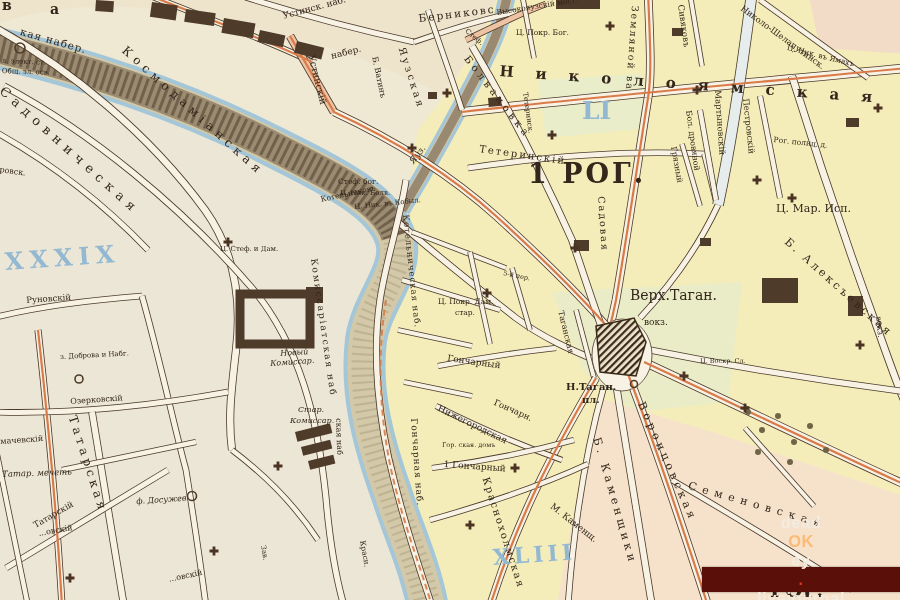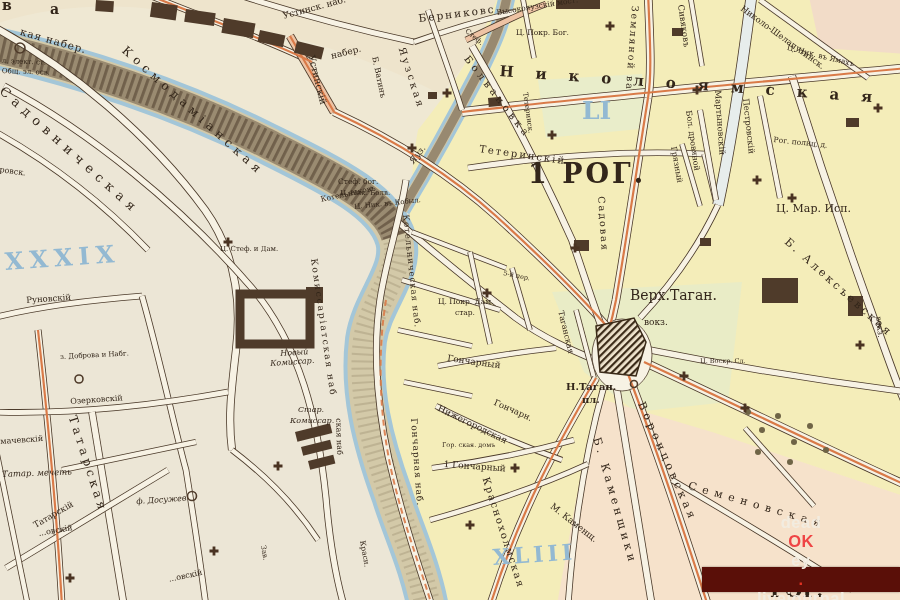--- a/index.html
+++ b/index.html
@@ -328,20 +328,20 @@
       <div class="map-label" style="left: 70px; top: 398px; font-size: 8px; transform: rotate(-4deg);">Озерковскій</div>
       <div class="map-label" style="left: 0px; top: 438px; font-size: 8px; transform: rotate(-4deg);">мачевскій</div>
       <div class="map-label" style="left: 0px; top: 166px; font-size: 8px; transform: rotate(8deg);">ровск.</div>
       <div class="map-label" style="left: 38px; top: 530px; font-size: 8px; transform: rotate(-10deg);">...овскій</div>
       <div class="map-label" style="left: 168px; top: 576px; font-size: 8px; transform: rotate(-12deg);">...овскій</div>
       <div class="map-label" style="left: 266px; top: 545px; font-size: 7px; transform: rotate(80deg);">Зав.</div>
     </div>
 
   <div class="watermark" style="background: rgb(90, 15, 8); flex-direction: column;">
       <span style="color: rgb(242, 236, 224);">dead</span>
-      <span style="color: #ef4444;">OK</span>
+      <span style="color: #fdba74;">OK</span>
       <span style="color: rgb(242, 236, 224);">ey</span>
       <span style="color: rgb(224, 50, 34);">.</span>
       <span style="color: rgb(242, 236, 224);">livejournal</span>
       <span style="color: rgb(224, 50, 34);">.</span>
       <span style="color: rgb(242, 236, 224);">com</span>
     </div>
 </div>
 
 </body></html>

